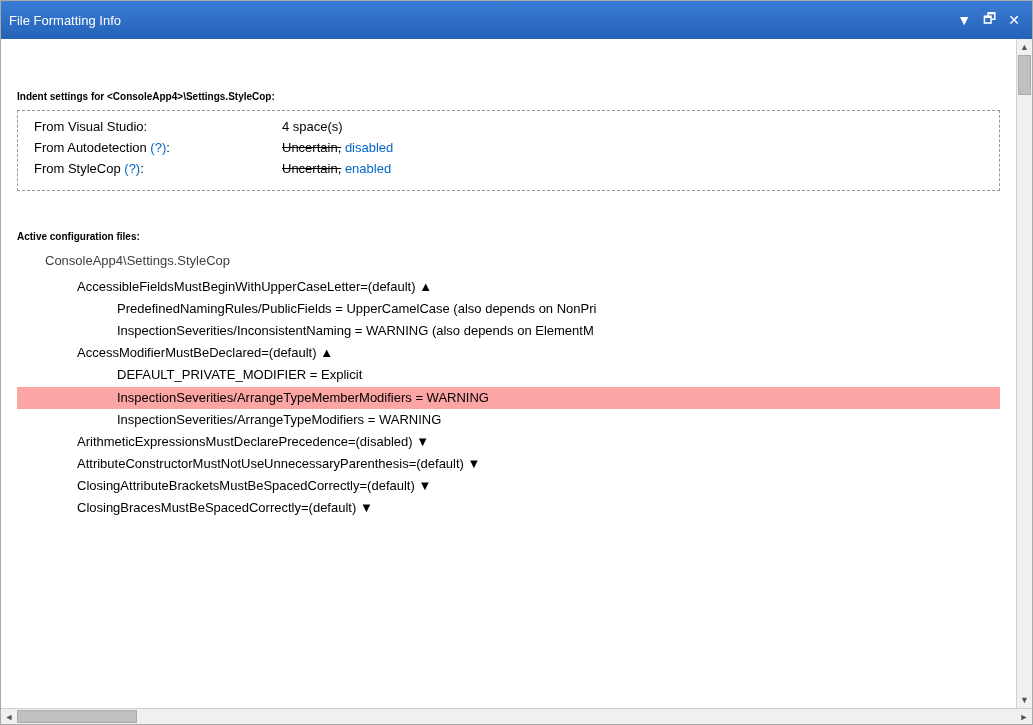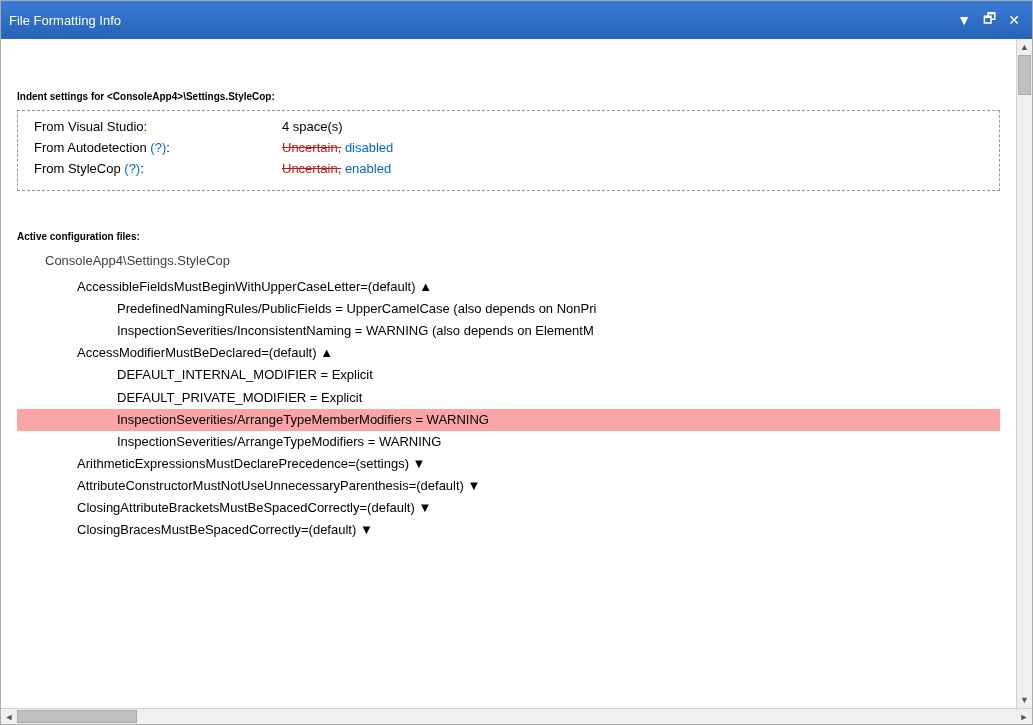--- a/index.html
+++ b/index.html
@@ -129,21 +129,21 @@
       min-width: 200px;
       color: #000;
     }
 
     .indent-value {
       color: #000;
     }
 
     .strikethrough {
       text-decoration: line-through;
-      color: #b91c1c;
+      color: #000000;
     }
 
     .link {
       color: #0066cc;
       text-decoration: none;
       cursor: pointer;
     }
 
     .active-config-section {
       margin-bottom: 8px;
@@ -275,35 +275,32 @@
             <span>PredefinedNamingRules/PublicFields = UpperCamelCase (also depends on NonPri</span>
           </div>
           <div class="tree-item level2">
             <span>InspectionSeverities/InconsistentNaming = WARNING (also depends on ElementM</span>
           </div>
 
           <div class="tree-item level1">
             <span>AccessModifierMustBeDeclared=(default) </span><span>▲</span>
           </div>
           <div class="tree-item level2">
-            <span>DEFAULT_INTERNAL_MODIFIER = Explicit</span>
-          </div>
-          <div class="tree-item level2">
             <span>DEFAULT_PRIVATE_MODIFIER = Explicit</span>
           </div>
 
           <div class="tree-item level2" style="background-color: #fca5a5; display: block; margin-left: 0; padding-left: 100px;">
             <span>InspectionSeverities/ArrangeTypeMemberModifiers = WARNING</span>
           </div>
           <div class="tree-item level2">
             <span>InspectionSeverities/ArrangeTypeModifiers = WARNING</span>
           </div>
 
           <div class="tree-item level1">
-            <span>ArithmeticExpressionsMustDeclarePrecedence=(settings) </span><span>▼</span>
+            <span>ArithmeticExpressionsMustDeclarePrecedence=(disabled) </span><span>▼</span>
           </div>
 
           <div class="tree-item level1">
             <span>AttributeConstructorMustNotUseUnnecessaryParenthesis=(default) </span><span>▼</span>
           </div>
 
           <div class="tree-item level1">
             <span>ClosingAttributeBracketsMustBeSpacedCorrectly=(default) </span><span>▼</span>
           </div>
 

